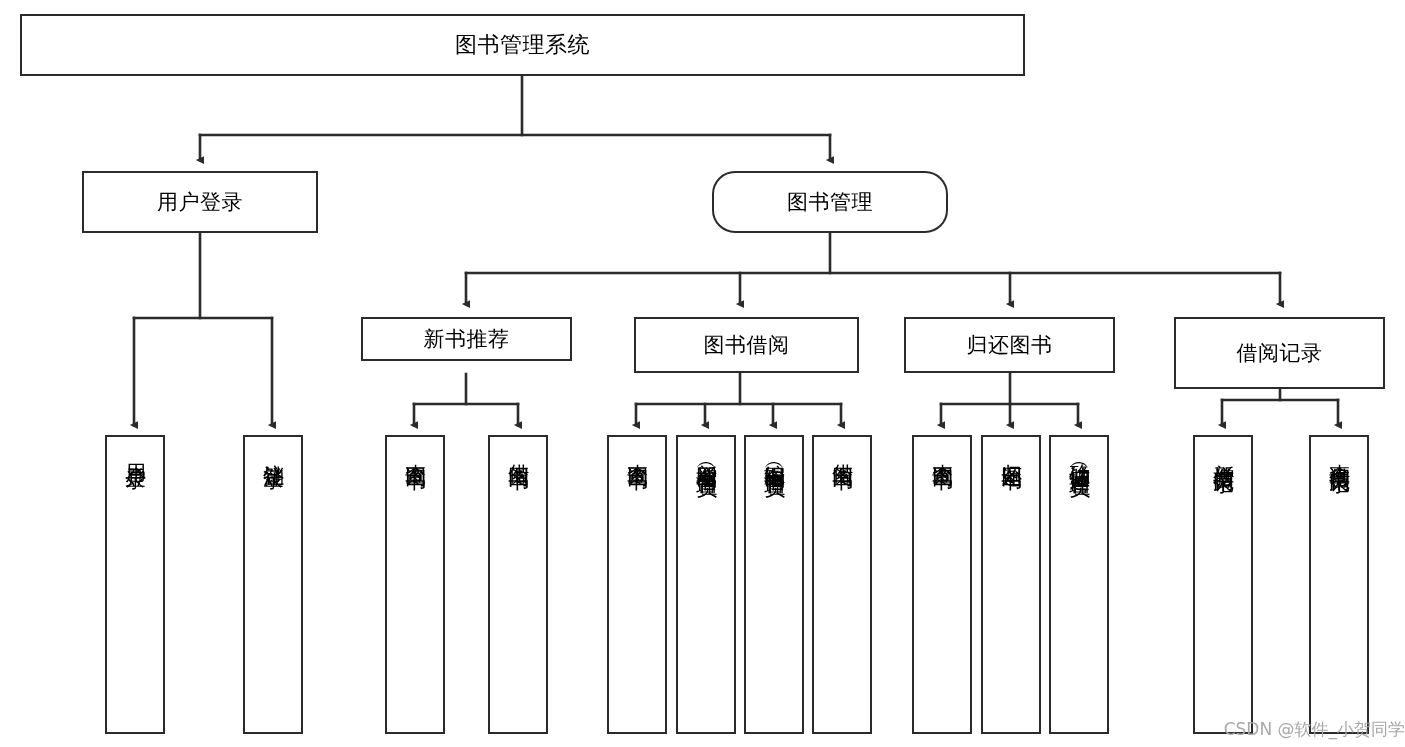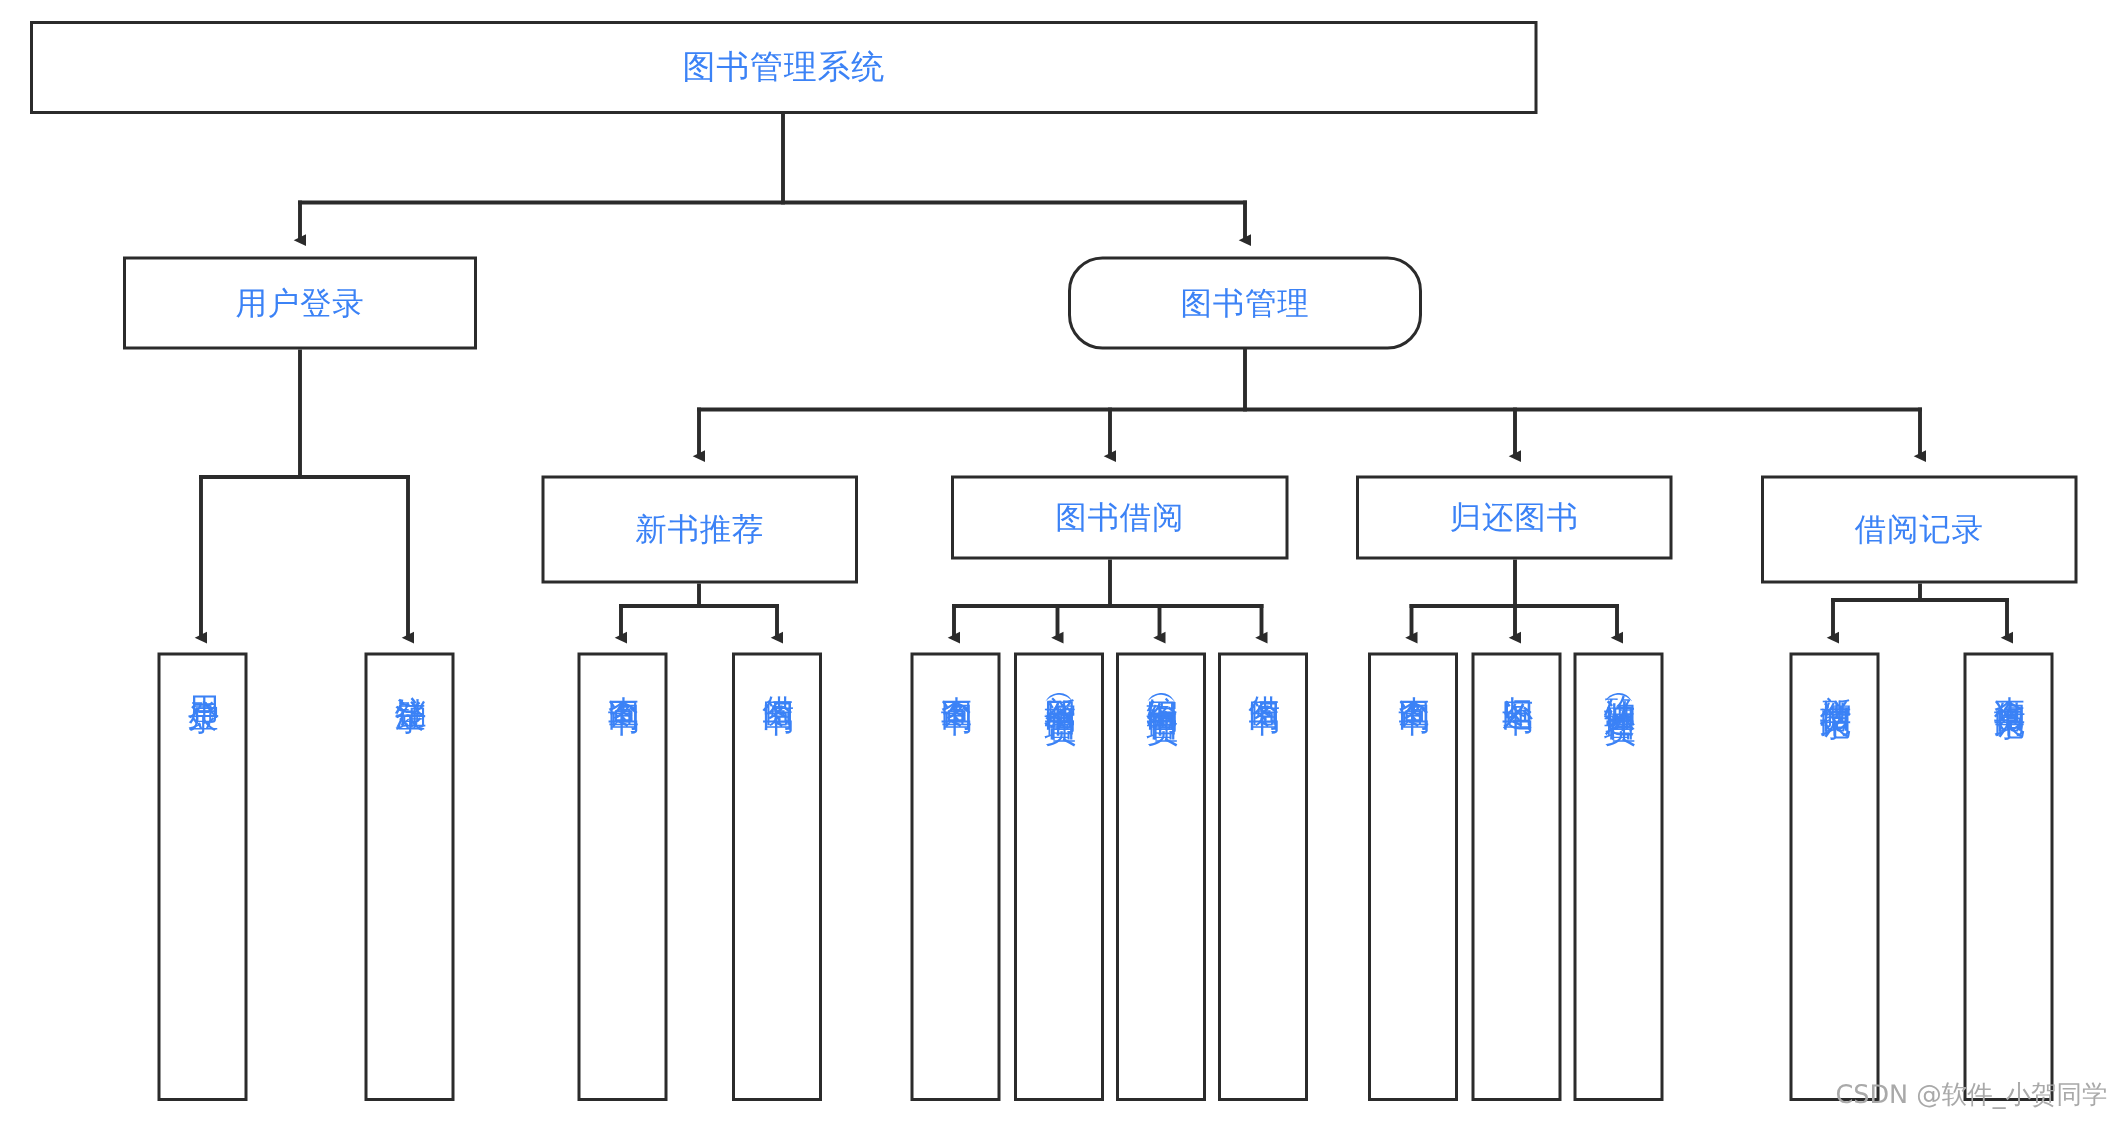--- a/index.html
+++ b/index.html
@@ -29,21 +29,21 @@
     position: absolute;
     box-sizing: border-box;
     background: #ffffff;
     border: 2px solid #2b2b2b;
     display: flex;
     align-items: center;
     justify-content: center;
     z-index: 2;
   }
   .node-label {
-    color: #3b82f6;
+    color: #000000;
     letter-spacing: 0.5px;
     white-space: nowrap;
   }
   .node.root .node-label {
     font-size: 22px;
   }
   .node.level2 .node-label {
     font-size: 21px;
   }
   .node.level3 .node-label {
@@ -131,21 +131,21 @@
     <span class="node-label">图书管理系统</span>
   </div>
 
   <div class="node level2" style="left:82px; top:171px; width:236px; height:62px;">
     <span class="node-label">用户登录</span>
   </div>
   <div class="node level2" style="left:712px; top:171px; width:236px; height:62px;border-radius:23px;">
     <span class="node-label">图书管理</span>
   </div>
 
-  <div class="node level3" style="left:361px; top:317px; width:211px; height:72px;">
+  <div class="node level3" style="left:361px; top:317px; width:211px; height:44px;">
     <span class="node-label">新书推荐</span>
   </div>
   <div class="node level3" style="left:634px; top:317px; width:225px; height:56px;">
     <span class="node-label">图书借阅</span>
   </div>
   <div class="node level3" style="left:904px; top:317px; width:211px; height:56px;">
     <span class="node-label">归还图书</span>
   </div>
   <div class="node level3" style="left:1174px; top:317px; width:211px; height:72px;">
     <span class="node-label">借阅记录</span>

